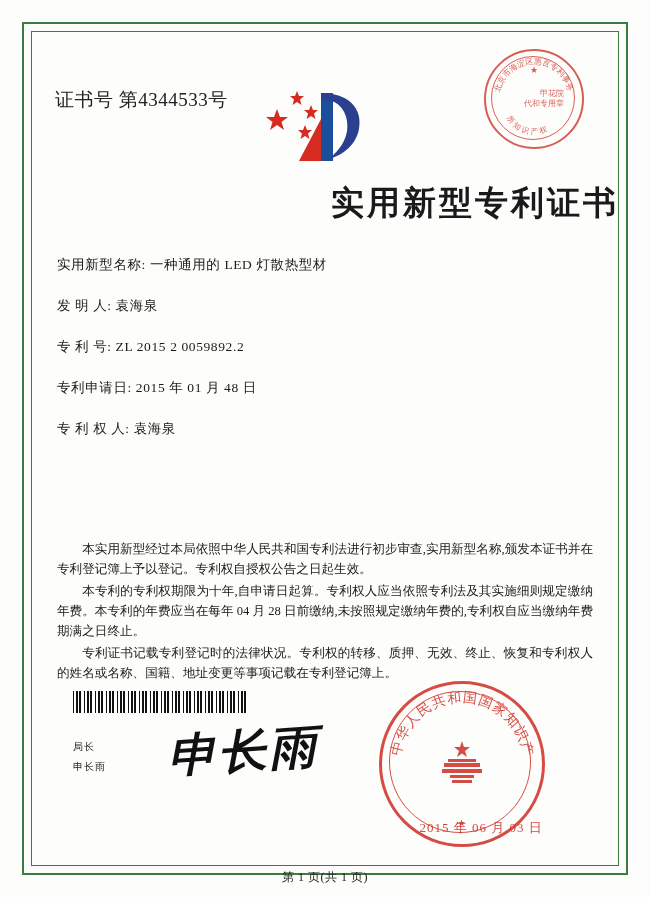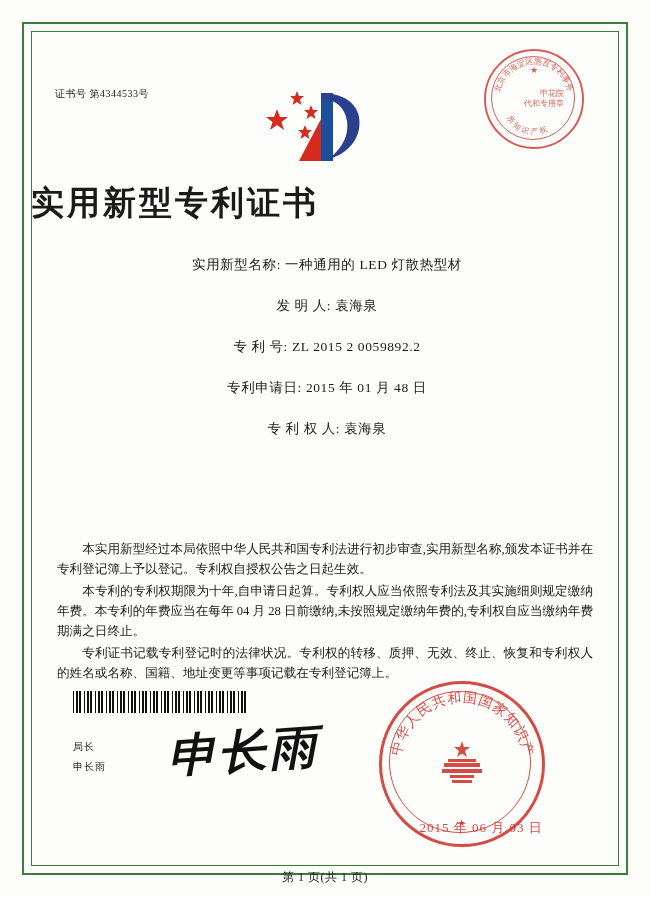--- a/index.html
+++ b/index.html
@@ -40,21 +40,21 @@
   .content {
     position: absolute;
     left: 31px; top: 31px;
     width: 588px; height: 835px;
   }
   
   .cert-no {
     position: absolute;
     left: 24px;
     top: 56px;
-    font-size: 10px;
+    font-size: 19px;
     letter-spacing: 0.5px;
     color: #222;
   }
   
   .logo {
     position: absolute;
     left: 228px;
     top: 42px;
     width: 120px;
     height: 100px;
@@ -99,39 +99,38 @@
     top: 14px;
     transform: translateX(-50%);
     font-size: 9px;
   }
   
   .title {
     position: absolute;
     left: 0;
     top: 150px;
     width: 588px;
-    text-align: left;
+    text-align: right;
     font-size: 33px;
     font-weight: bold;
     letter-spacing: 3px;
     font-family: "DejaVu Serif", "Liberation Serif", serif;
   }
   
   .fields {
     position: absolute;
     left: 26px;
     top: 225px;
     width: 540px;
   }
   .field {
     font-size: 13.5px;
     margin-bottom: 23px;
     letter-spacing: 0.6px;
     color: #1b1b1b;
-    text-align: center;
   }
   .field .label {
     display: inline;
   }
   .field .value {
     display: inline;
   }
   
   .body-text {
     position: absolute;

